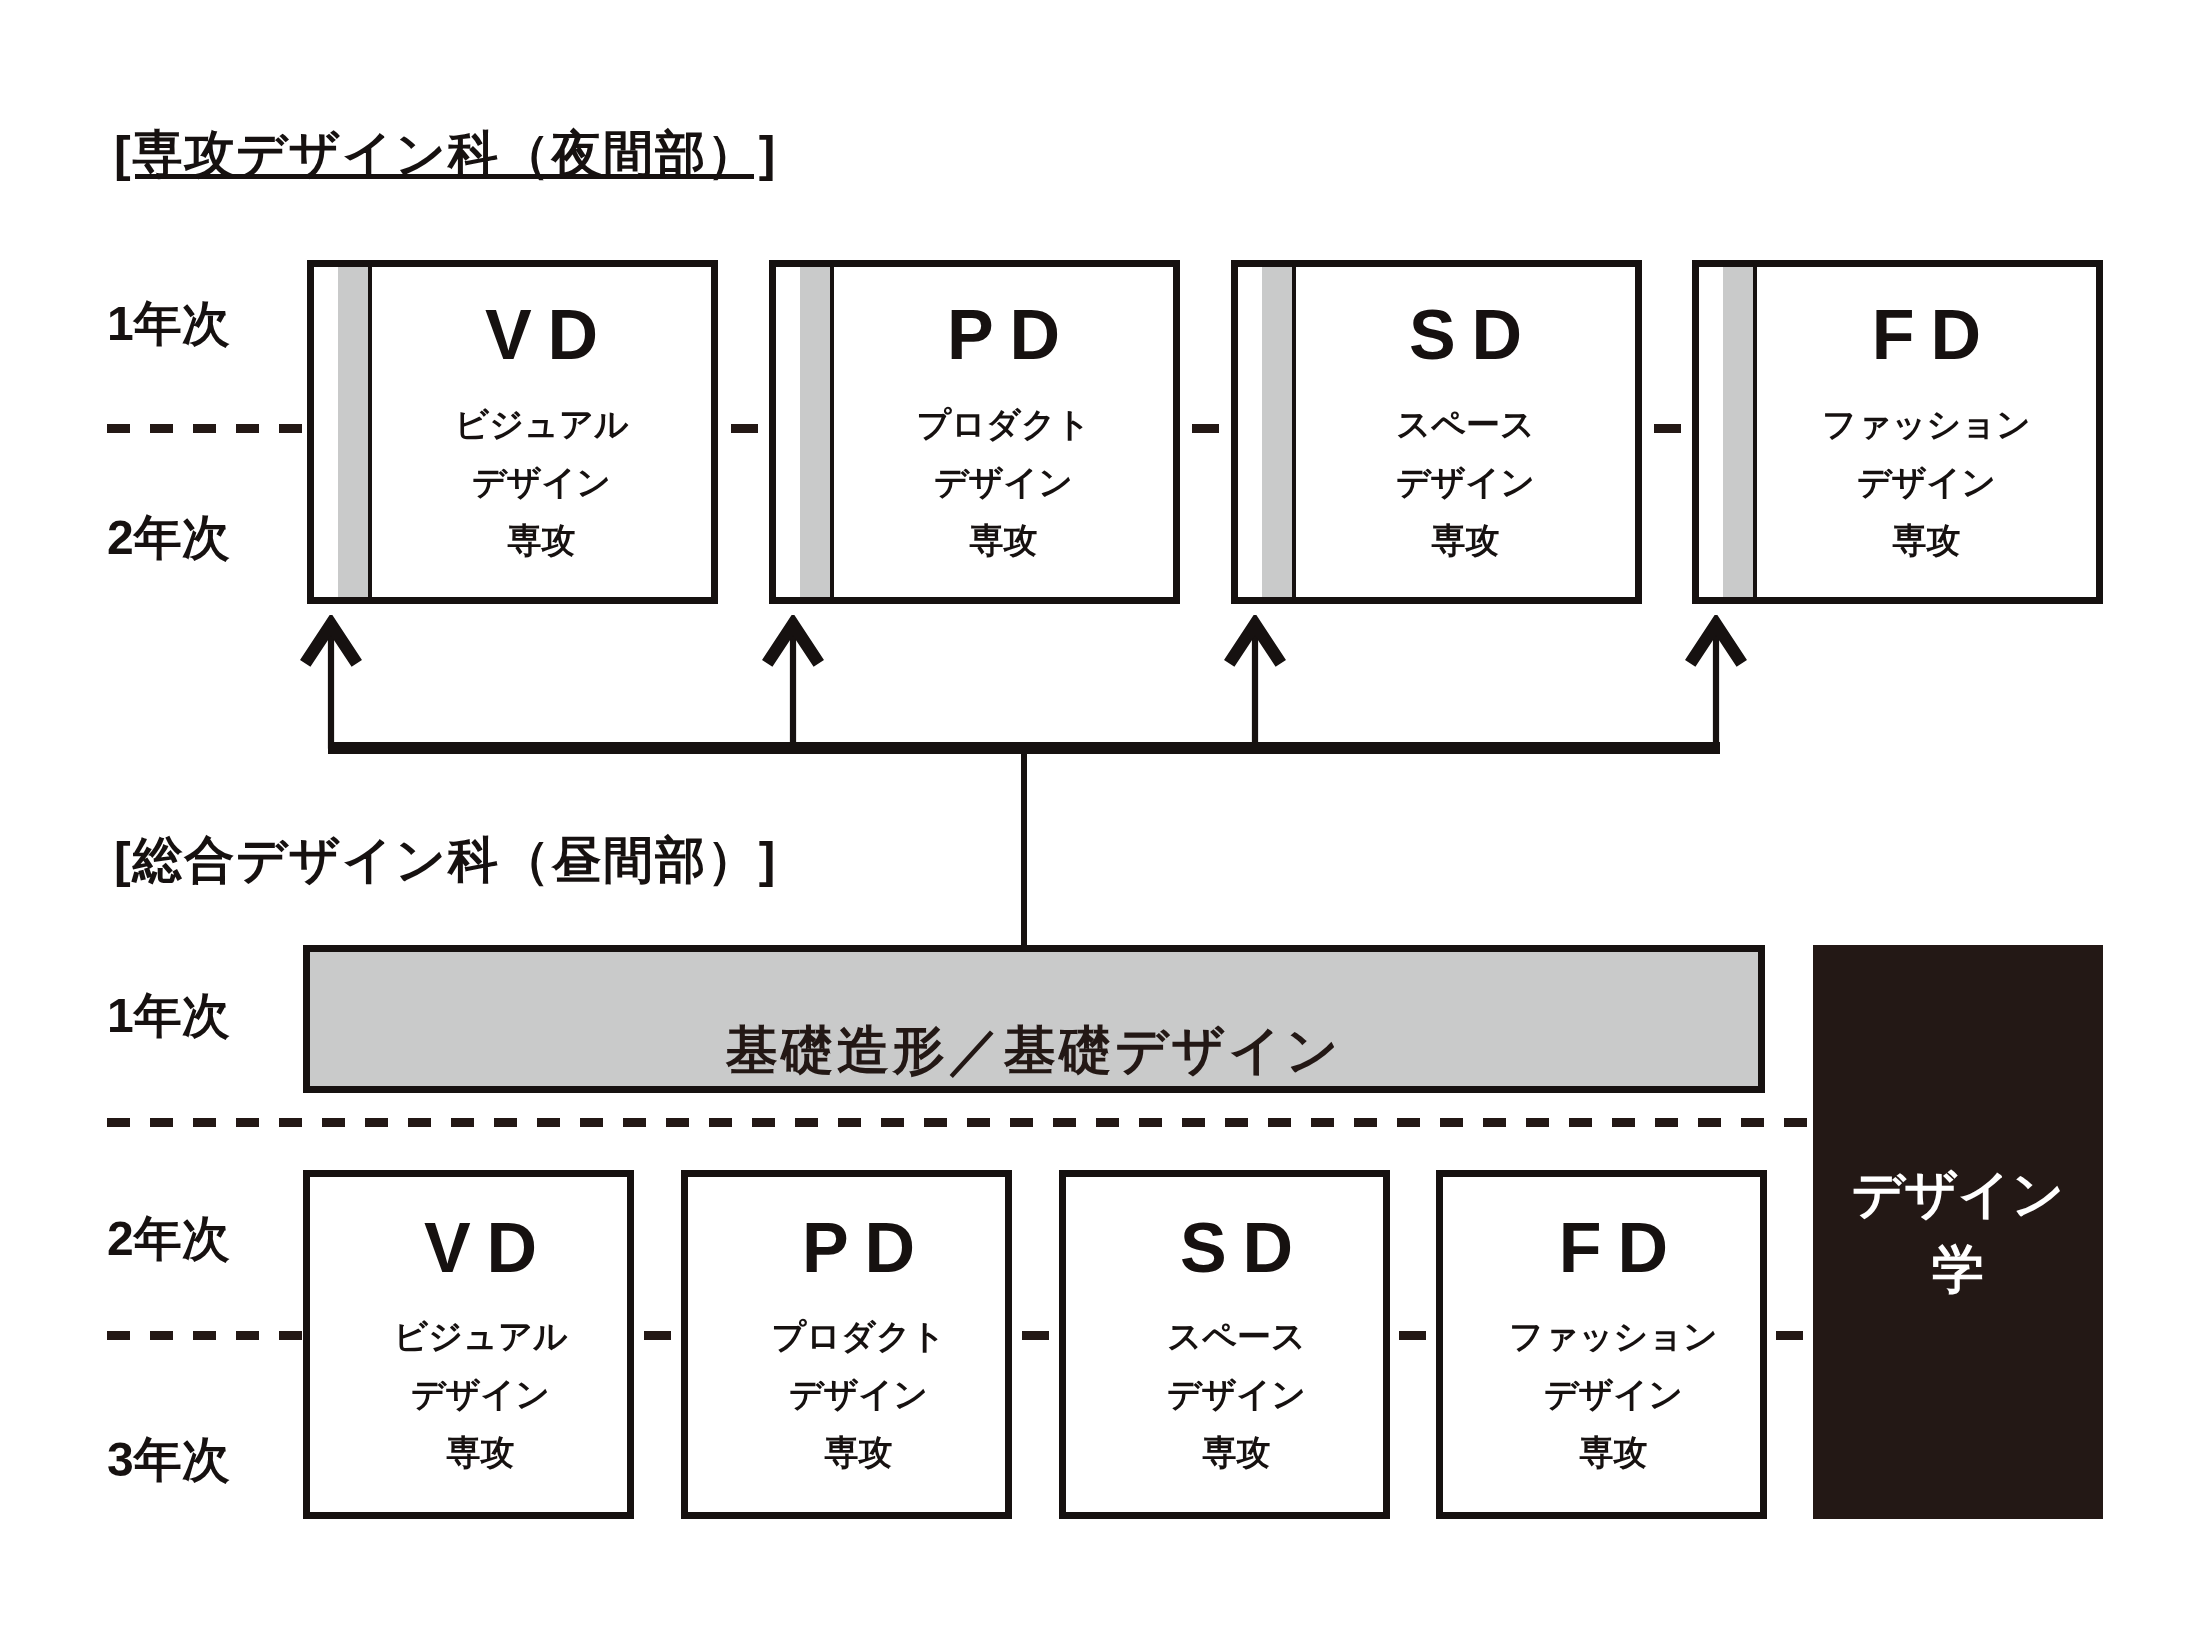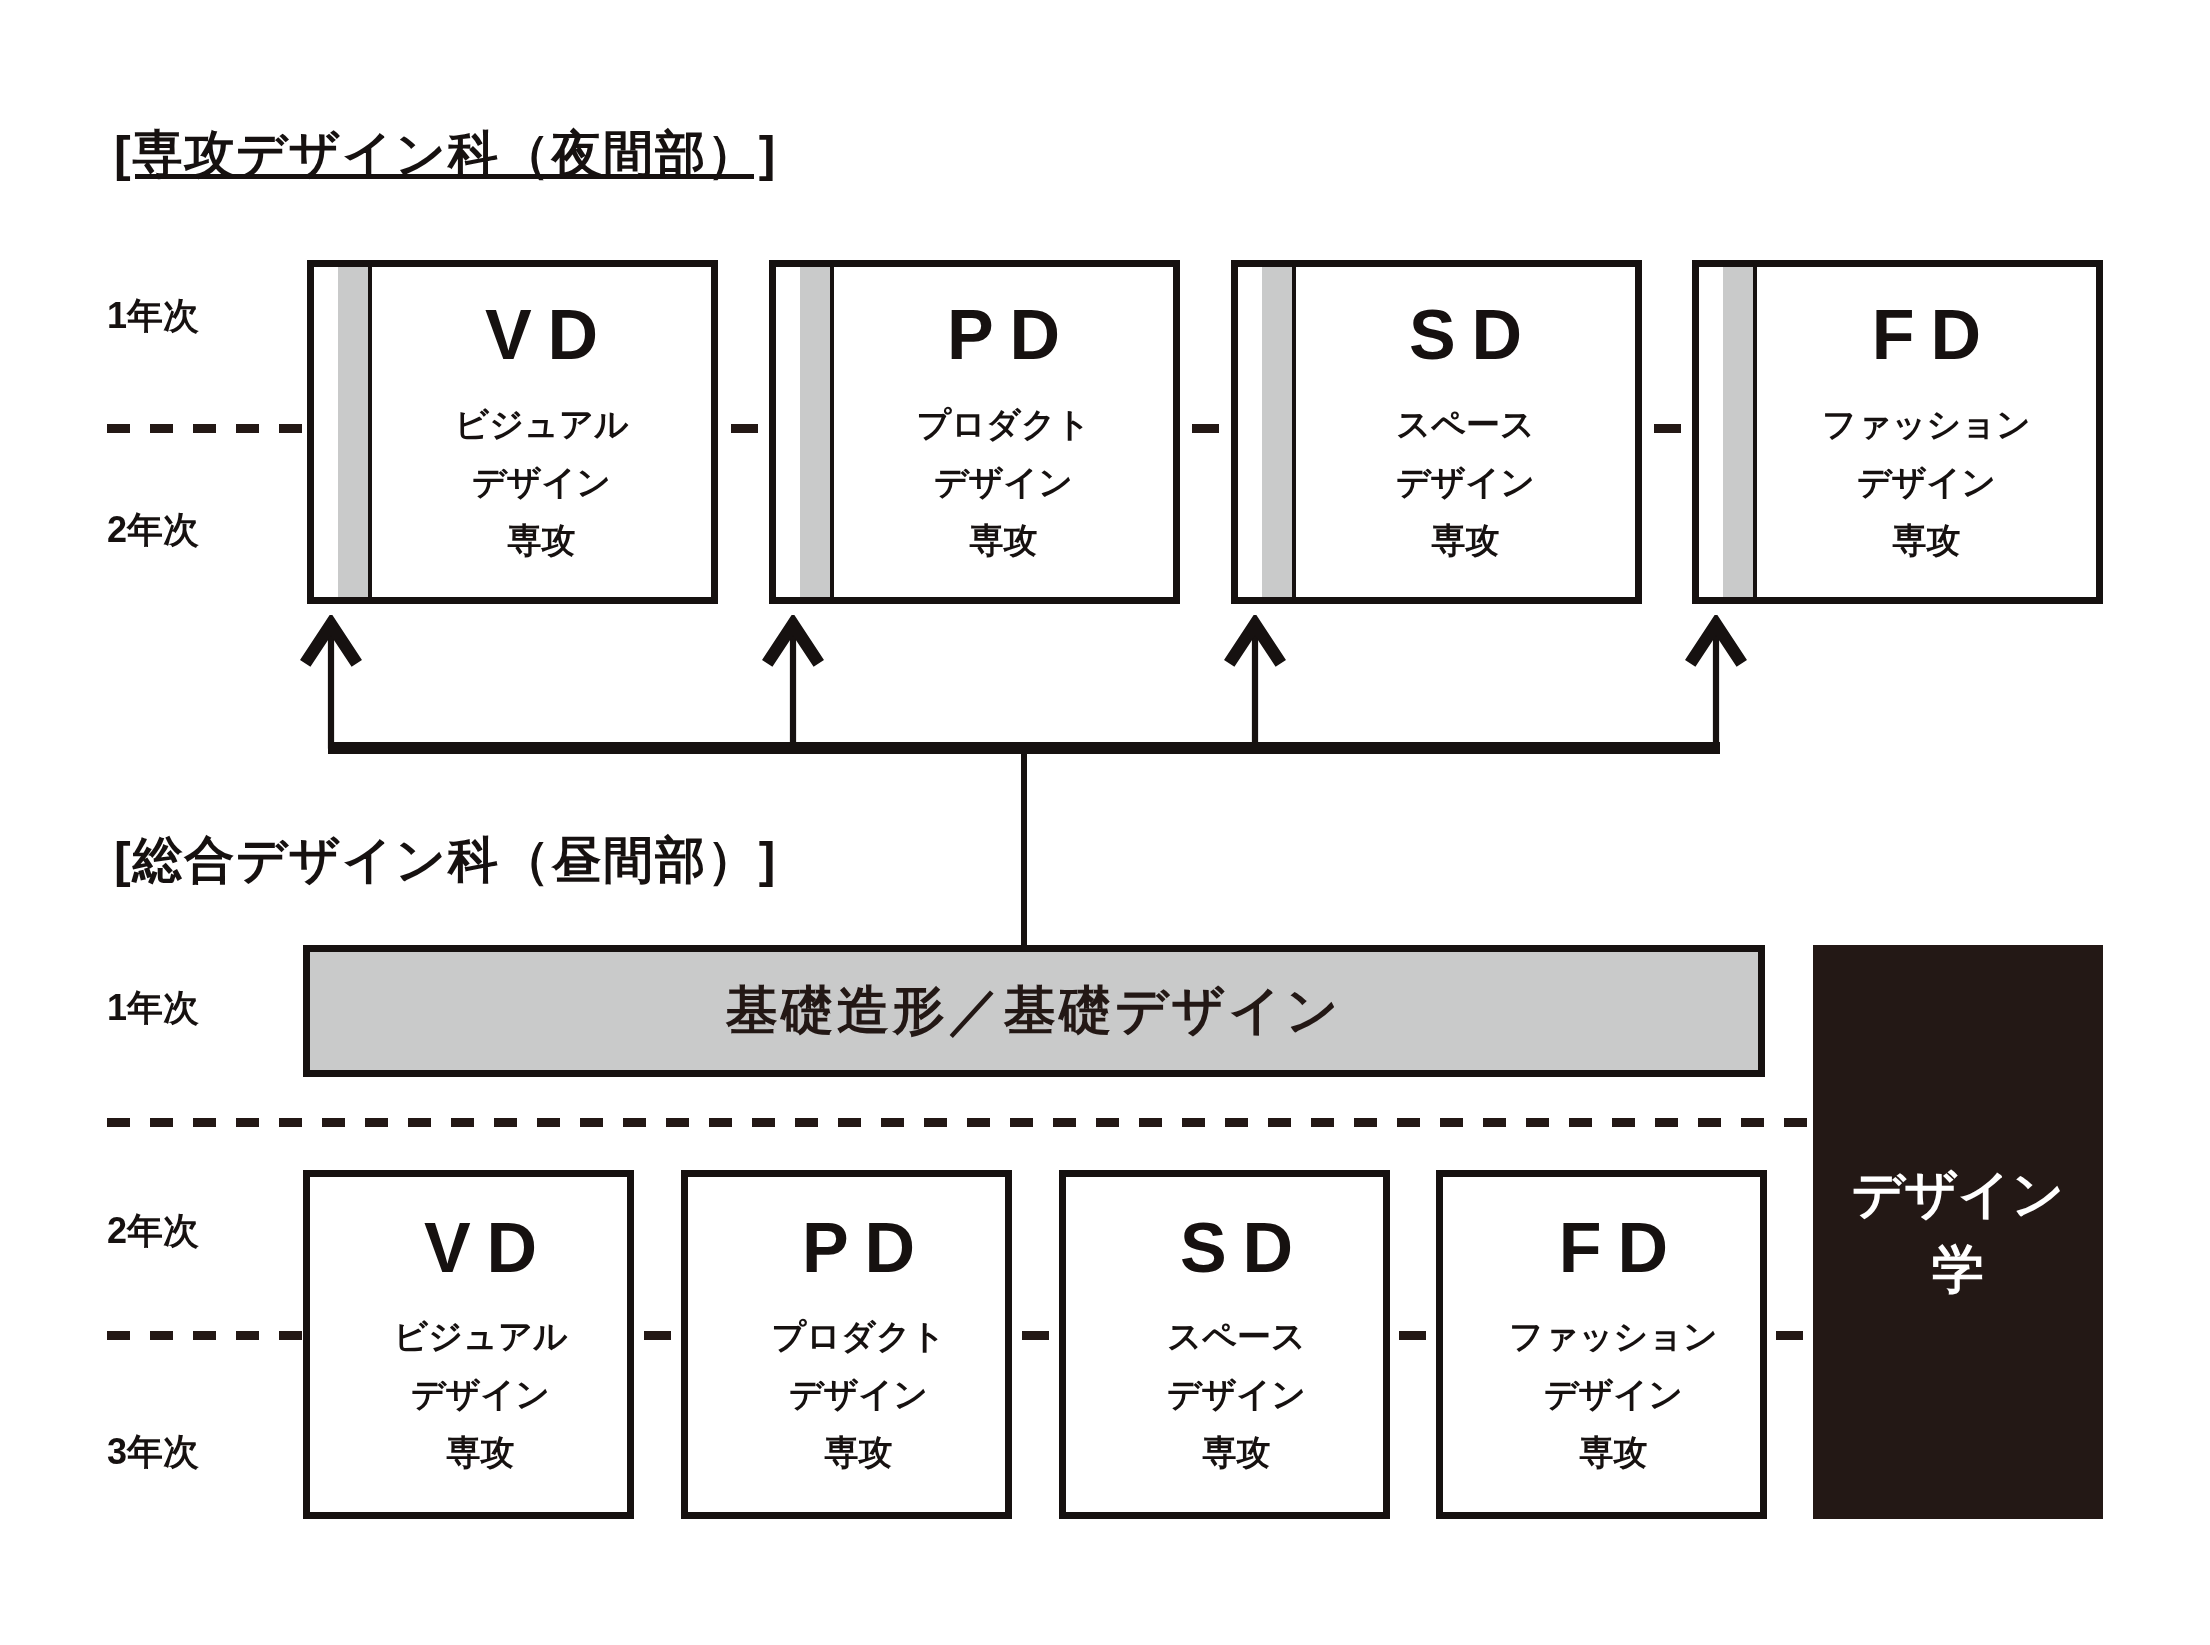--- a/index.html
+++ b/index.html
@@ -5,21 +5,21 @@
   html,body{margin:0;padding:0;background:#ffffff;}
   #canvas{
     position:relative;width:2211px;height:1646px;background:#ffffff;
     font-family:"Liberation Sans","DejaVu Sans",sans-serif;
     font-weight:bold;color:#161110;overflow:hidden;
   }
   .abs{position:absolute;}
   .hdr{font-size:50px;letter-spacing:1.8px;white-space:nowrap;}
   .note{font-size:43px;line-height:55px;white-space:nowrap;}
   .note .indent{padding-left:48px;}
-  .ylabel{font-size:36px;white-space:nowrap;}
+  .ylabel{font-size:48px;white-space:nowrap;}
   .course-box{
     position:absolute;background:#ffffff;border:7.1px solid #161110;
     box-sizing:border-box;display:flex;align-items:stretch;padding-left:24px;
   }
   .stripe{width:30px;background:#c9caca;border-right:4.5px solid #161110;flex:0 0 auto;}
   .box-content{
     flex:1;display:flex;flex-direction:column;align-items:center;justify-content:center;
     text-align:center;
   }
   .code{font-size:70px;letter-spacing:16px;text-indent:16px;line-height:80px;margin-bottom:19.6px;white-space:nowrap;}
@@ -114,21 +114,21 @@
 
   <div class="bar" style="left:328px;top:742px;width:1392px;height:11.6px;"></div>
   <div class="bar" style="left:1021px;top:751px;width:6.2px;height:194px;"></div>
 
   <div class="abs hdr" style="left:114px;top:827px;">[総合デザイン科（昼間部）]</div>
 
   <div class="abs ylabel" style="left:107px;top:984px;">1年次</div>
   <div class="abs ylabel" style="left:107px;top:1207px;">2年次</div>
   <div class="abs ylabel" style="left:107px;top:1428px;">3年次</div>
 
-  <div class="foundation" style="left:303px;top:945px;width:1462px;height:132px;">
+  <div class="foundation" style="left:303px;top:945px;width:1462px;height:148px;align-items:flex-end;">
     <span>基礎造形／基礎デザイン</span>
   </div>
 
   <div class="designstudies" style="left:1813px;top:945px;width:290px;height:574px;">
     <div>デザイン</div>
     <div>学</div>
   </div>
 
   <div class="dashline" style="left:107px;top:1118px;width:1706px;"></div>
 

